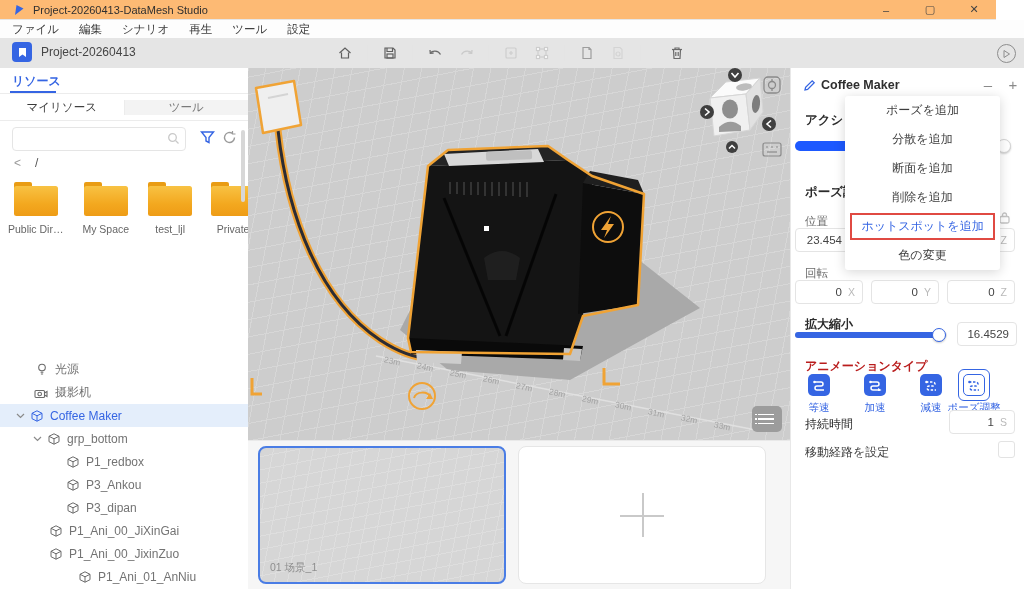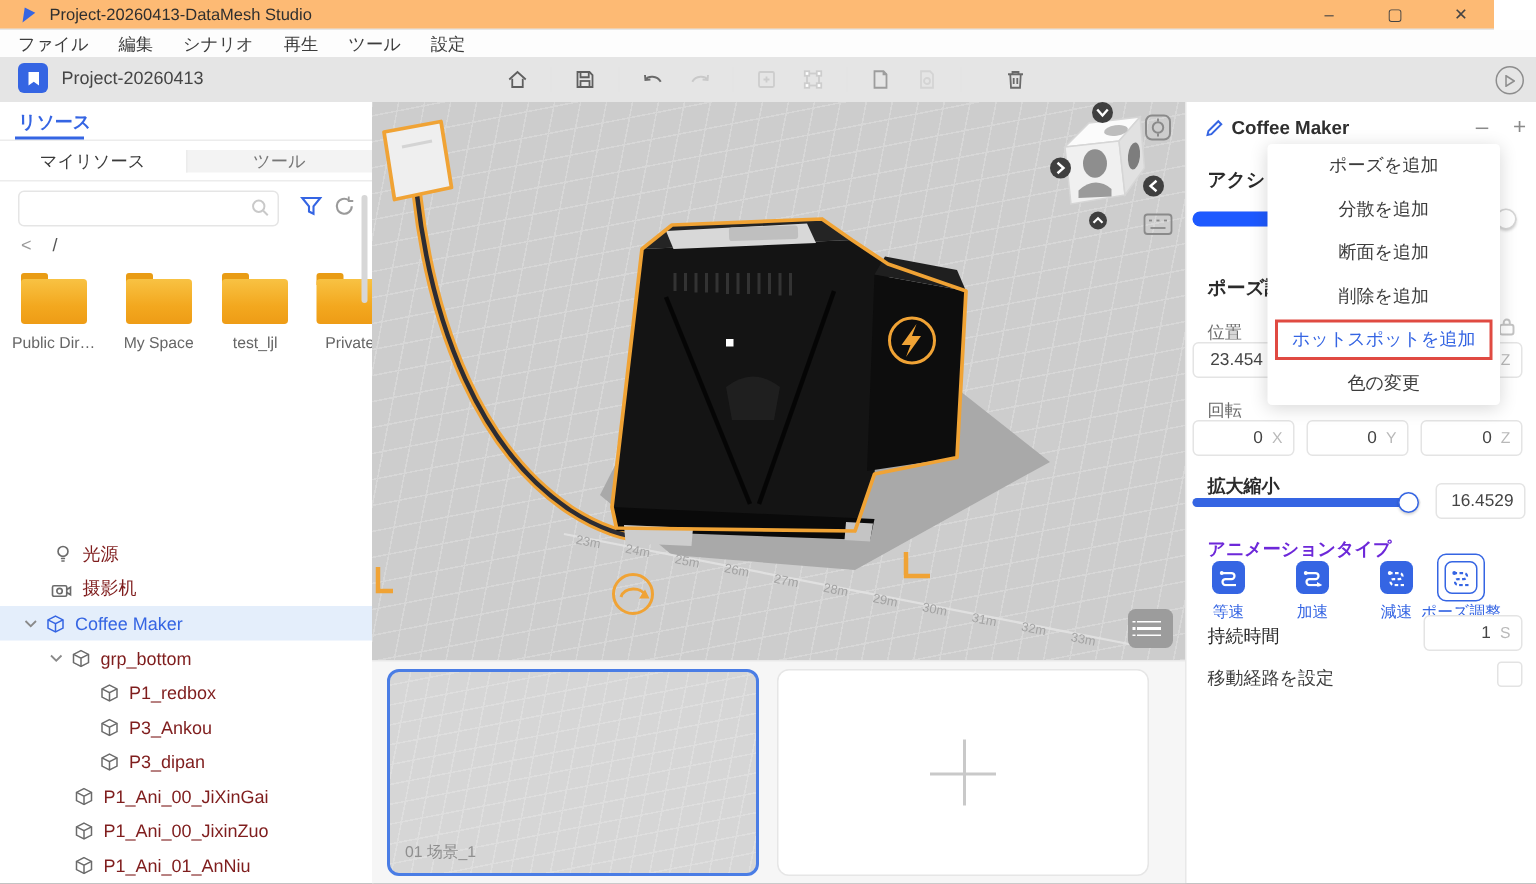--- a/index.html
+++ b/index.html
@@ -50,21 +50,21 @@
   .folder{width:58px;display:flex;flex-direction:column;align-items:center;}
   .folder-ic{width:44px;height:34px;position:relative;margin-top:8px;}
   .folder-tab{position:absolute;left:0;top:0;width:18px;height:8px;background:#e99c14;border-radius:2px 2px 0 0;}
   .folder-body{position:absolute;left:0;top:4px;width:44px;height:30px;border-radius:2.5px;
                background:linear-gradient(180deg,#f8c243 0%,#f3a81f 60%,#ee9c16 100%);}
   .folder-lbl{margin-top:7px;font-size:10.5px;color:#666;max-width:56px;white-space:nowrap;overflow:hidden;text-overflow:ellipsis;}
   .objlist-head{position:absolute;left:0;top:267px;width:248px;height:22px;background:#f6f6f6;border-top:1px solid #eaeaea;
                 border-bottom:1px solid #eaeaea;display:flex;align-items:center;}
   .objlist-head span{margin-left:12px;font-size:11.5px;font-weight:bold;color:#3a3a3a;}
   .tree{position:absolute;left:0;top:290px;width:248px;height:231px;overflow:hidden;}
-  .trow{position:relative;height:23px;display:flex;align-items:center;font-size:12px;color:#7f1d1d;}
+  .trow{position:relative;height:23px;display:flex;align-items:center;font-size:12px;color:#737373;}
   .trow .chev{margin-right:6px;}
   .trow .ticon{margin-right:7px;flex:0 0 auto;color:#6b6b6b;}
   .trow.sel{background:#e4eefb;color:#3565e3;}
   .trow.sel .ticon{color:#3565e3;}
   .tree-scroll{position:absolute;right:3px;top:62px;width:4px;height:72px;border-radius:2px;background:#d7d7d7;}
 
   
   .viewport{position:absolute;left:248px;top:68px;width:542px;height:372px;overflow:hidden;
             background:
               repeating-linear-gradient(101deg,#d7d7d7 0 1px,transparent 1px 17px),
@@ -360,21 +360,21 @@
           </svg>
         <span>P1_Ani_00_JiXinGai</span>
       </div>
       <div class="trow" style="padding-left:50px">
         <svg class="ticon" width="12" height="12" viewBox="0 0 12 12" fill="none" stroke="currentColor" stroke-width="1">
             <path d="M6,0.8 L11,3.3 V8.7 L6,11.2 L1,8.7 V3.3 Z"></path>
             <path d="M1,3.3 L6,5.8 L11,3.3 M6,5.8 V11.2"></path>
           </svg>
         <span>P1_Ani_00_JixinZuo</span>
       </div>
-      <div class="trow" style="padding-left:50px">
+      <div class="trow" style="padding-left:79px">
         <svg class="ticon" width="12" height="12" viewBox="0 0 12 12" fill="none" stroke="currentColor" stroke-width="1">
             <path d="M6,0.8 L11,3.3 V8.7 L6,11.2 L1,8.7 V3.3 Z"></path>
             <path d="M1,3.3 L6,5.8 L11,3.3 M6,5.8 V11.2"></path>
           </svg>
         <span>P1_Ani_01_AnNiu</span>
       </div>
     </div>
     <div class="tree-scroll"></div>
   </div>
 
@@ -559,21 +559,21 @@
     </div>
 
     <span class="rp-sub abs" style="left:14px;top:248px;color:#2b2b2b;font-weight:bold;font-size:12px">拡大縮小</span>
     <div class="slider-track" style="left:4px;top:264px;width:152px;height:6px"></div>
     <div class="slider-fill" style="left:4px;top:264px;width:144px;height:6px;background:#3565e3"></div>
     <div class="slider-thumb" style="left:141px;top:260px;border:1.6px solid #3565e3"></div>
     <div class="num-field" style="left:166px;top:254px;width:60px">
       <span>16.4529</span>
     </div>
 
-    <span class="rp-sub abs" style="left:14px;top:290px;color:#6d28d9;font-weight:bold;font-size:12px">アニメーションタイプ</span>
+    <span class="rp-sub abs" style="left:14px;top:290px;color:#b91c1c;font-weight:bold;font-size:12px">アニメーションタイプ</span>
 
     <div class="anim-item" style="left:0px;top:306px">
       <span class="anim-ic">
         <svg width="14" height="12" viewBox="0 0 14 12" fill="none" stroke="#fff" stroke-width="1.5">
             <path d="M2,3 H9 A2,2 0 0 1 9,7 H5 A2,2 0 0 0 5,11 H12"></path>
             <circle cx="2.5" cy="3" r="1.3" fill="#fff" stroke="none"></circle>
           </svg>
       </span>
       <span class="anim-lbl">等速</span>
     </div>

